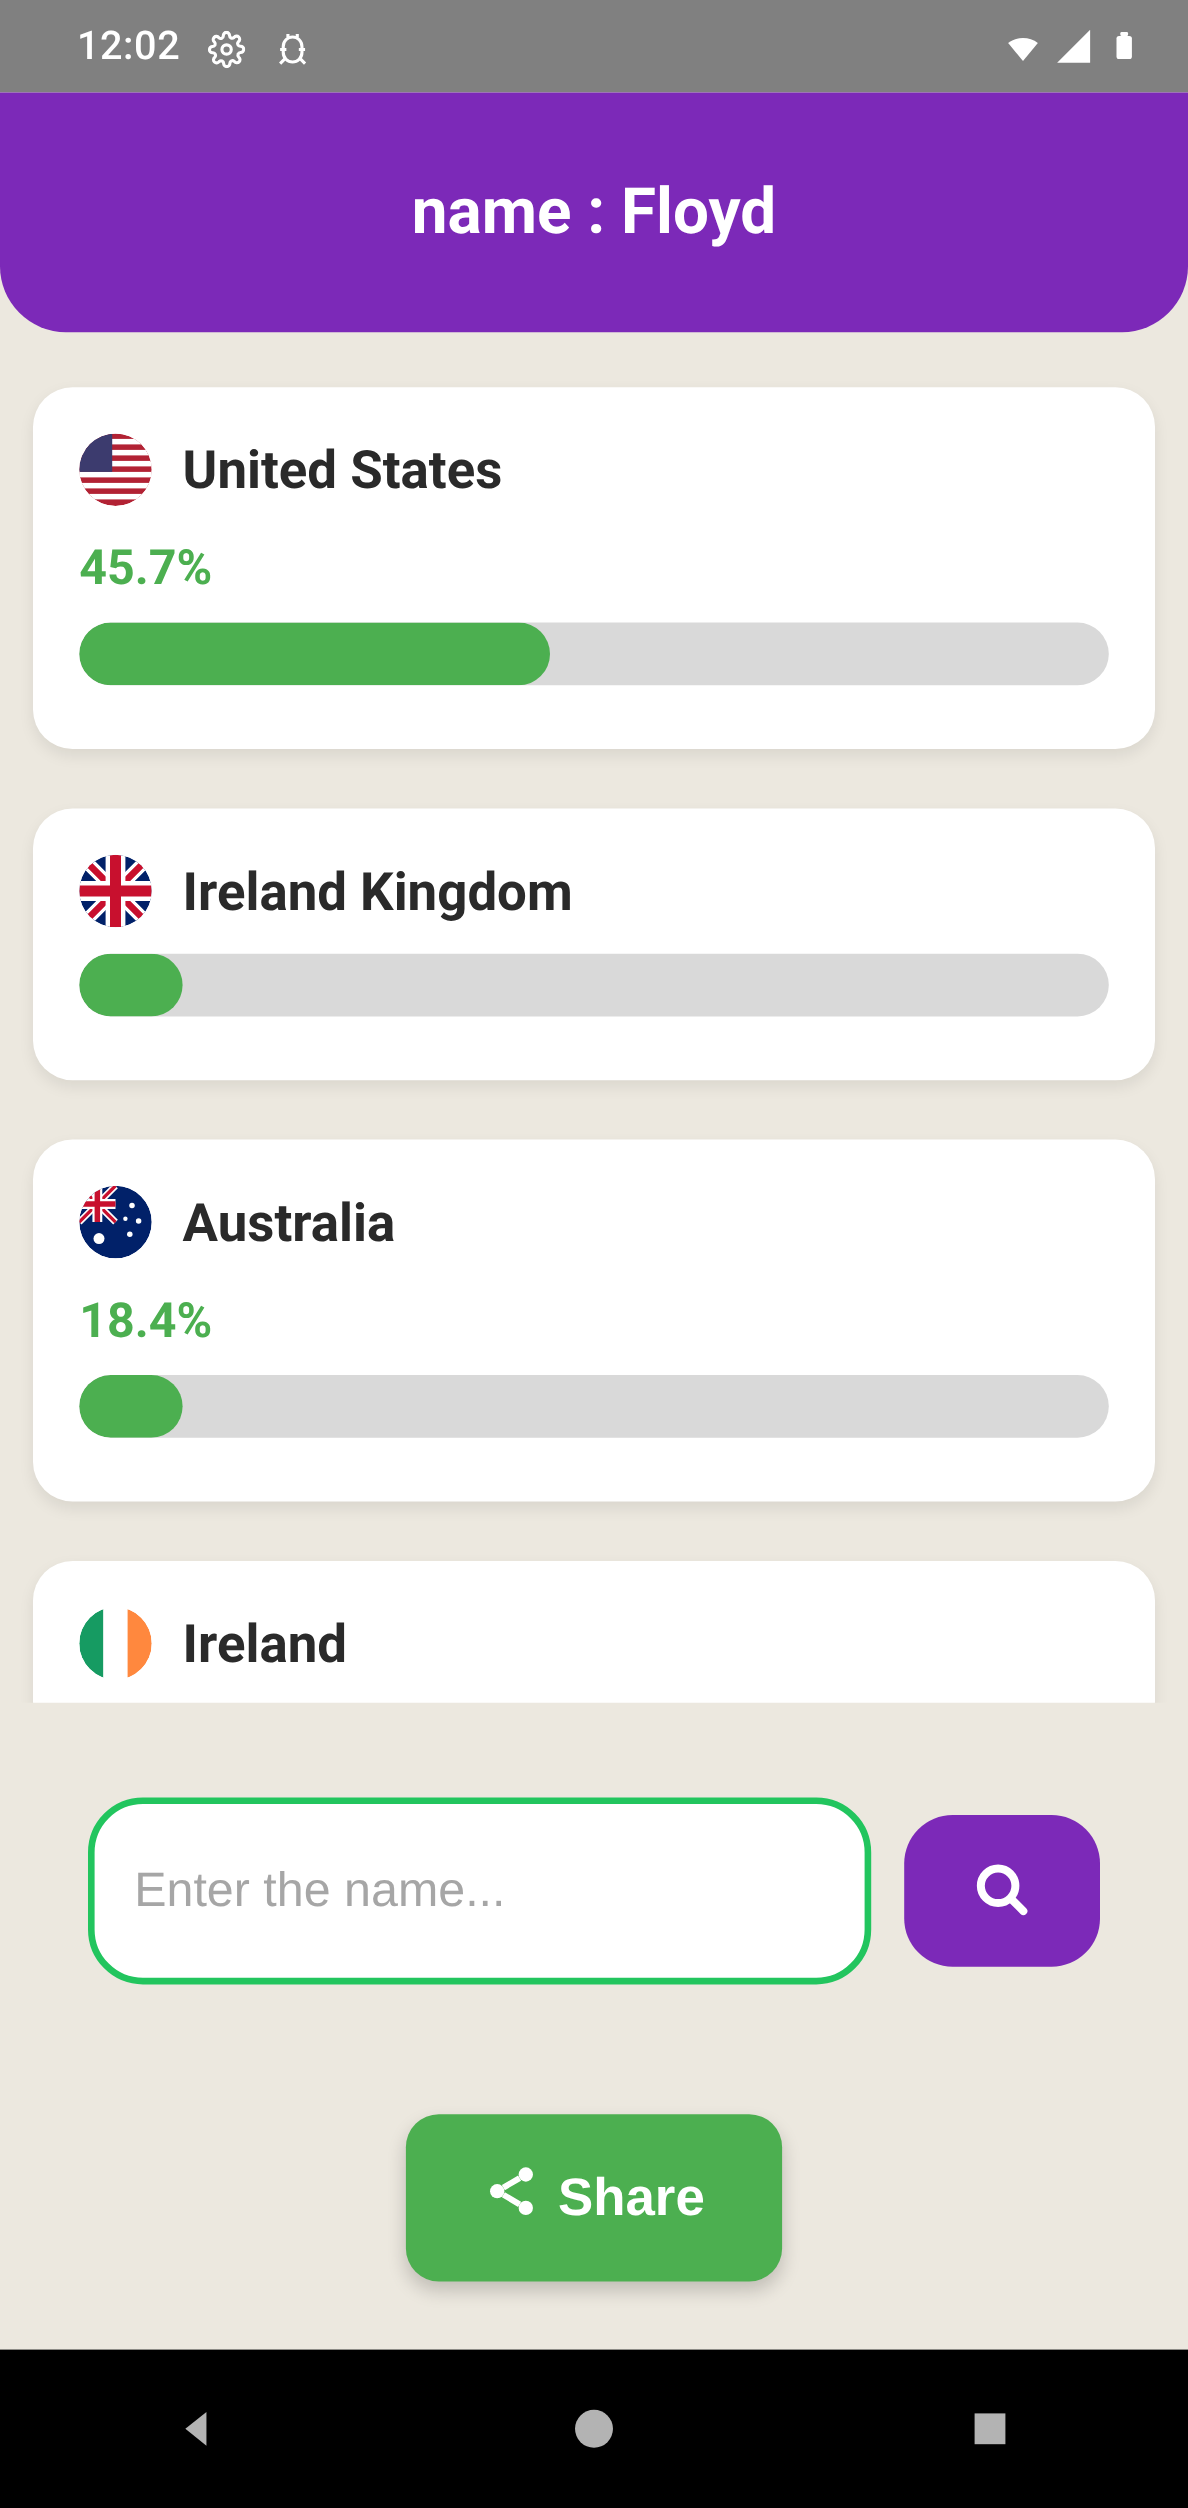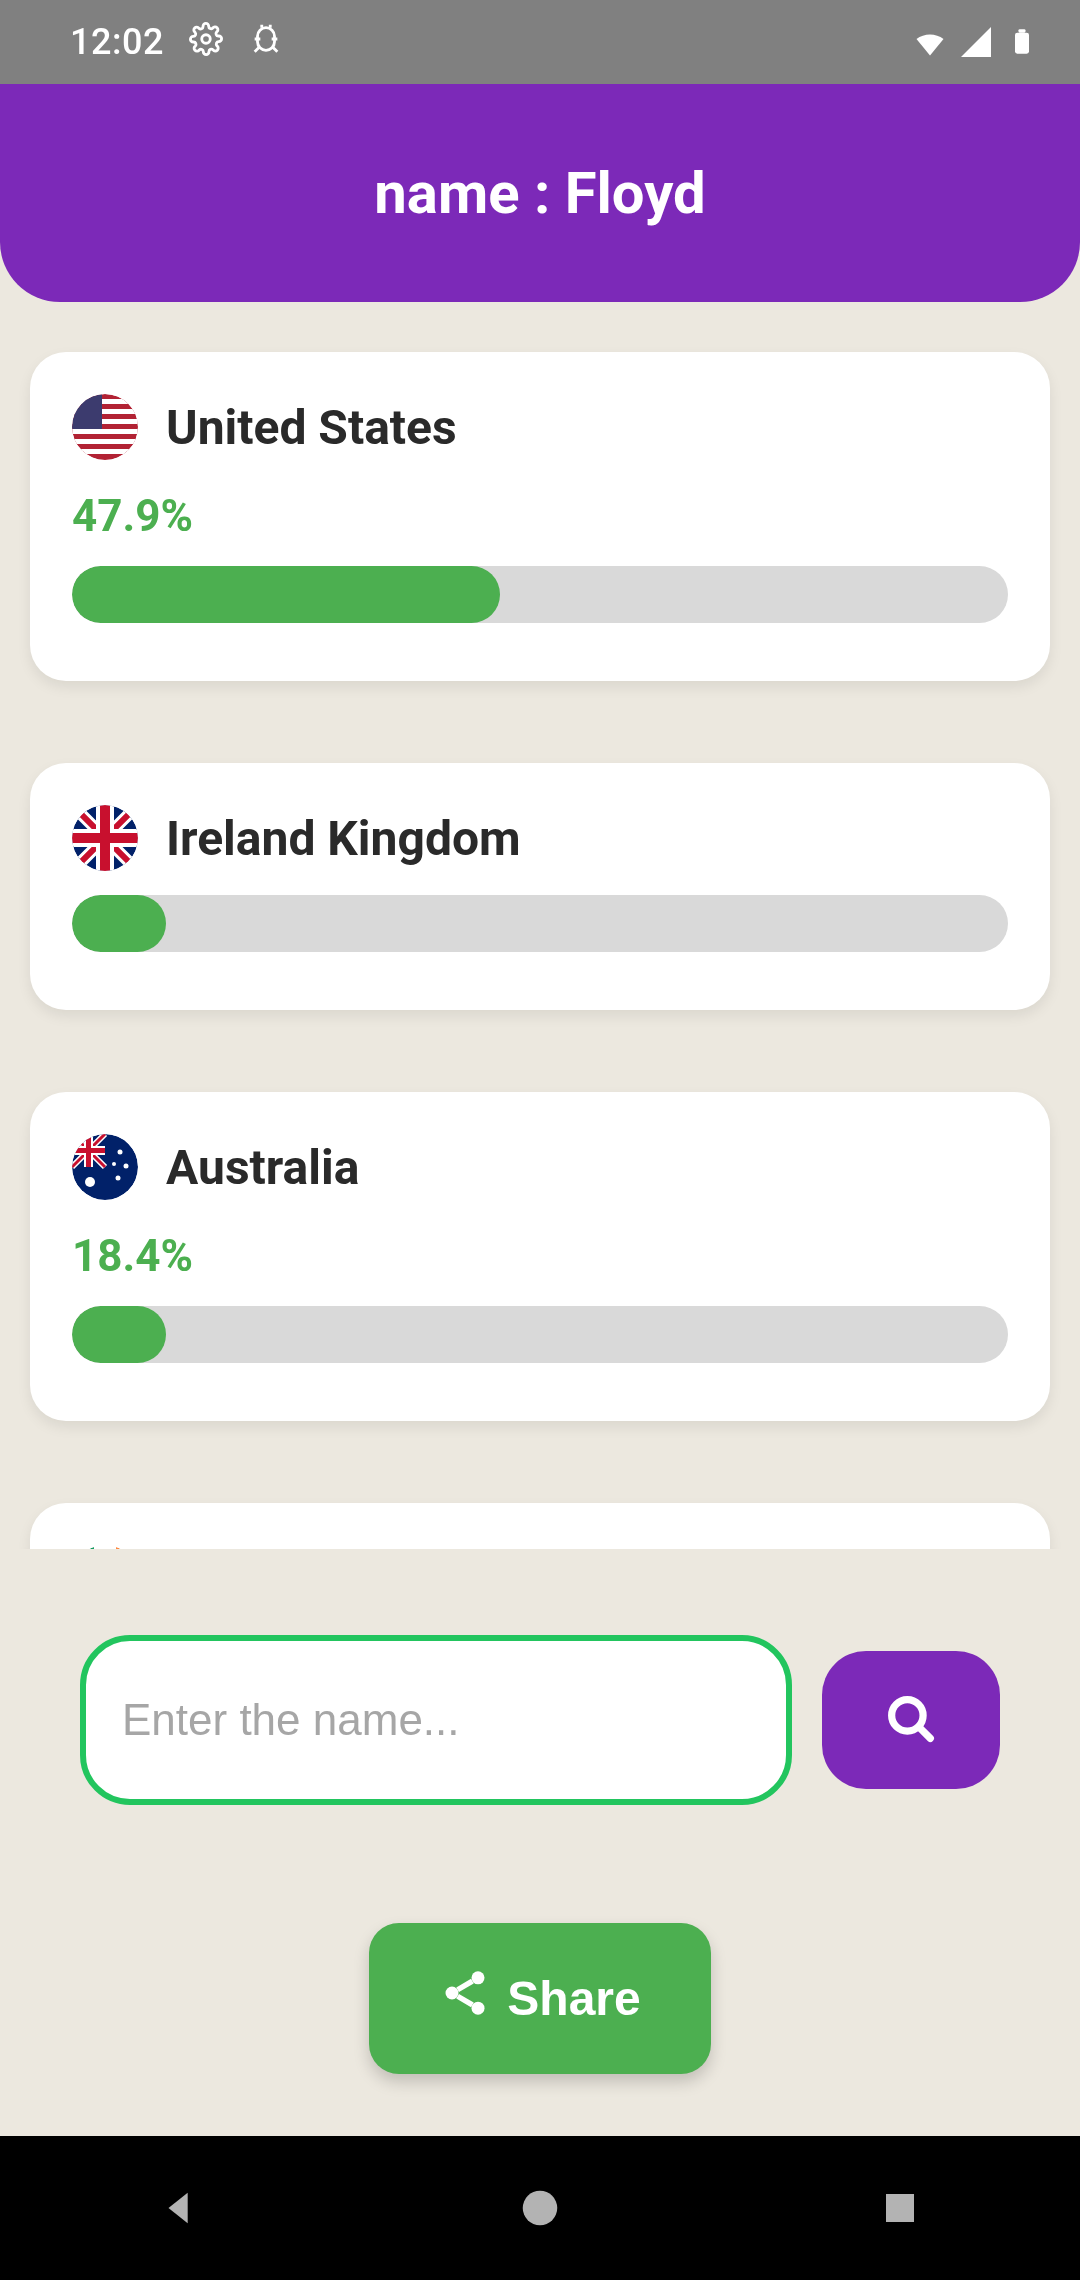--- a/index.html
+++ b/index.html
@@ -1,33 +1,33 @@
 <!DOCTYPE html>
 <html><head>
   <meta charset="utf-8">
   <style>
     * { margin: 0; padding: 0; box-sizing: border-box; }
     html, body { width: 1080px; height: 2280px; overflow: hidden; font-family: -apple-system, Roboto, Arial, sans-serif; }
     body { background: #ece8df; display: flex; flex-direction: column; }
 
     
     .status-bar { height: 84px; background: #808080; display: flex; align-items: center; justify-content: space-between; padding: 0 40px 0 70px; color: #fff; }
-    .status-left { display: flex; align-items: flex-start; gap: 24px; }
+    .status-left { display: flex; align-items: flex-end; gap: 24px; }
     .status-time { font-size: 36px; font-weight: 500; letter-spacing: 0.5px; }
     .status-icon { width: 36px; height: 36px; display: inline-flex; align-items: center; justify-content: center; }
     .status-right { display: flex; align-items: center; gap: 10px; }
 
     
     .header { background: #7c29b8; height: 218px; margin: 0; border-bottom-left-radius: 60px; border-bottom-right-radius: 60px; display: flex; align-items: center; justify-content: center; }
     .header-title { color: #fff; font-size: 58px; font-weight: 700; }
 
     
     .content { flex: 1; padding: 0 30px; padding-top: 50px; overflow: hidden; position: relative; }
 
-    .card { background: #fff; border-radius: 36px; padding: 42px 42px 58px 42px; margin-bottom: 82px; box-shadow: 0 6px 14px rgba(0,0,0,0.08); }
+    .card { background: #fff; border-radius: 36px; padding: 42px 42px 58px 42px; margin-bottom: 54px; box-shadow: 0 6px 14px rgba(0,0,0,0.08); }
     .card-head { display: flex; align-items: center; gap: 28px; }
     .flag { width: 66px; height: 66px; border-radius: 50%; flex-shrink: 0; overflow: hidden; }
     .country-name { font-size: 48px; font-weight: 700; color: #2a2a2a; }
     .percent { font-size: 44px; font-weight: 700; color: #4caf50; margin-top: 30px; }
     .progress { height: 57px; background: #d9d9d9; border-radius: 29px; margin-top: 24px; overflow: hidden; }
     .progress-fill { height: 100%; background: #4caf50; border-radius: 29px; }
 
     
     .search-row { display: flex; align-items: center; gap: 30px; padding: 86px 80px 0 80px; }
     .search-input { flex: 1; height: 170px; background: #fff; border: 6px solid #22c55e; border-radius: 50px; padding: 0 36px; font-size: 44px; color: #333; outline: none; }
@@ -106,21 +106,21 @@
                 <rect y="25" width="66" height="5"></rect>
                 <rect y="35" width="66" height="5"></rect>
                 <rect y="45" width="66" height="5"></rect>
                 <rect y="55" width="66" height="5"></rect>
               </g>
               <rect width="30" height="35" fill="#3c3b6e"></rect>
             </g>
           </svg></div>
         <div class="country-name">United States</div>
       </div>
-      <div class="percent">47.9%</div>
+      <div class="percent">45.7%</div>
       <div class="progress">
         <div class="progress-fill" style="width: 45.7%;"></div>
       </div>
     </div>
     <div class="card">
       <div class="card-head">
         <div class="flag"><svg viewBox="0 0 66 66">
             <defs>
               <clipPath id="cGB">
                 <circle cx="33" cy="33" r="33"></circle>

